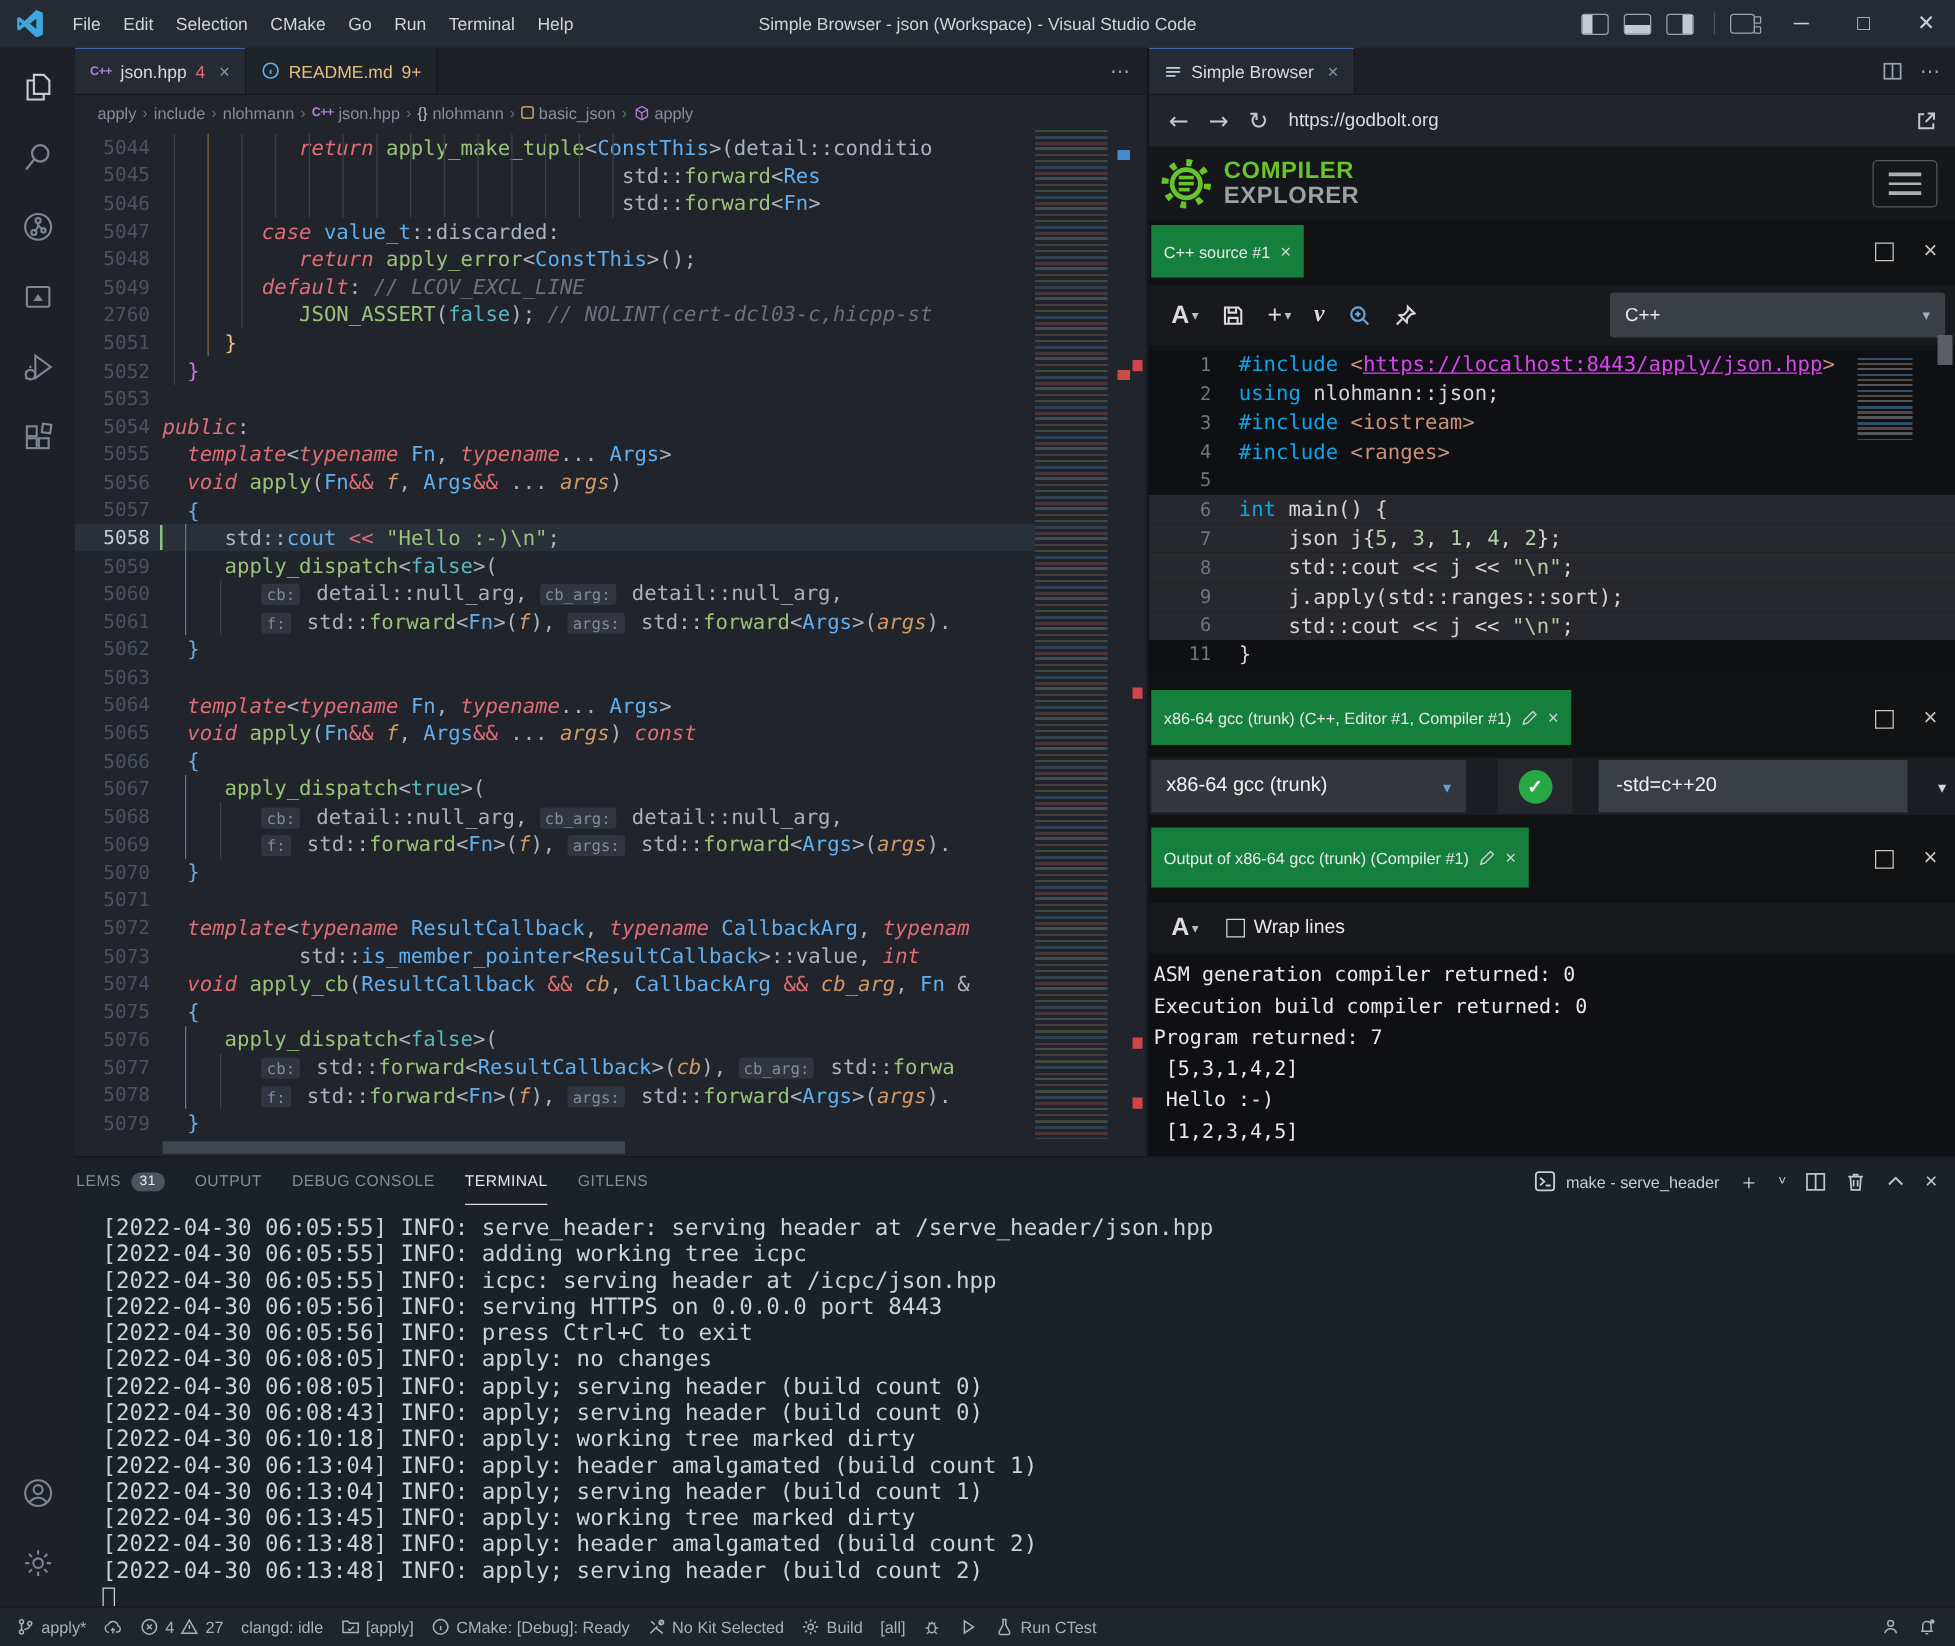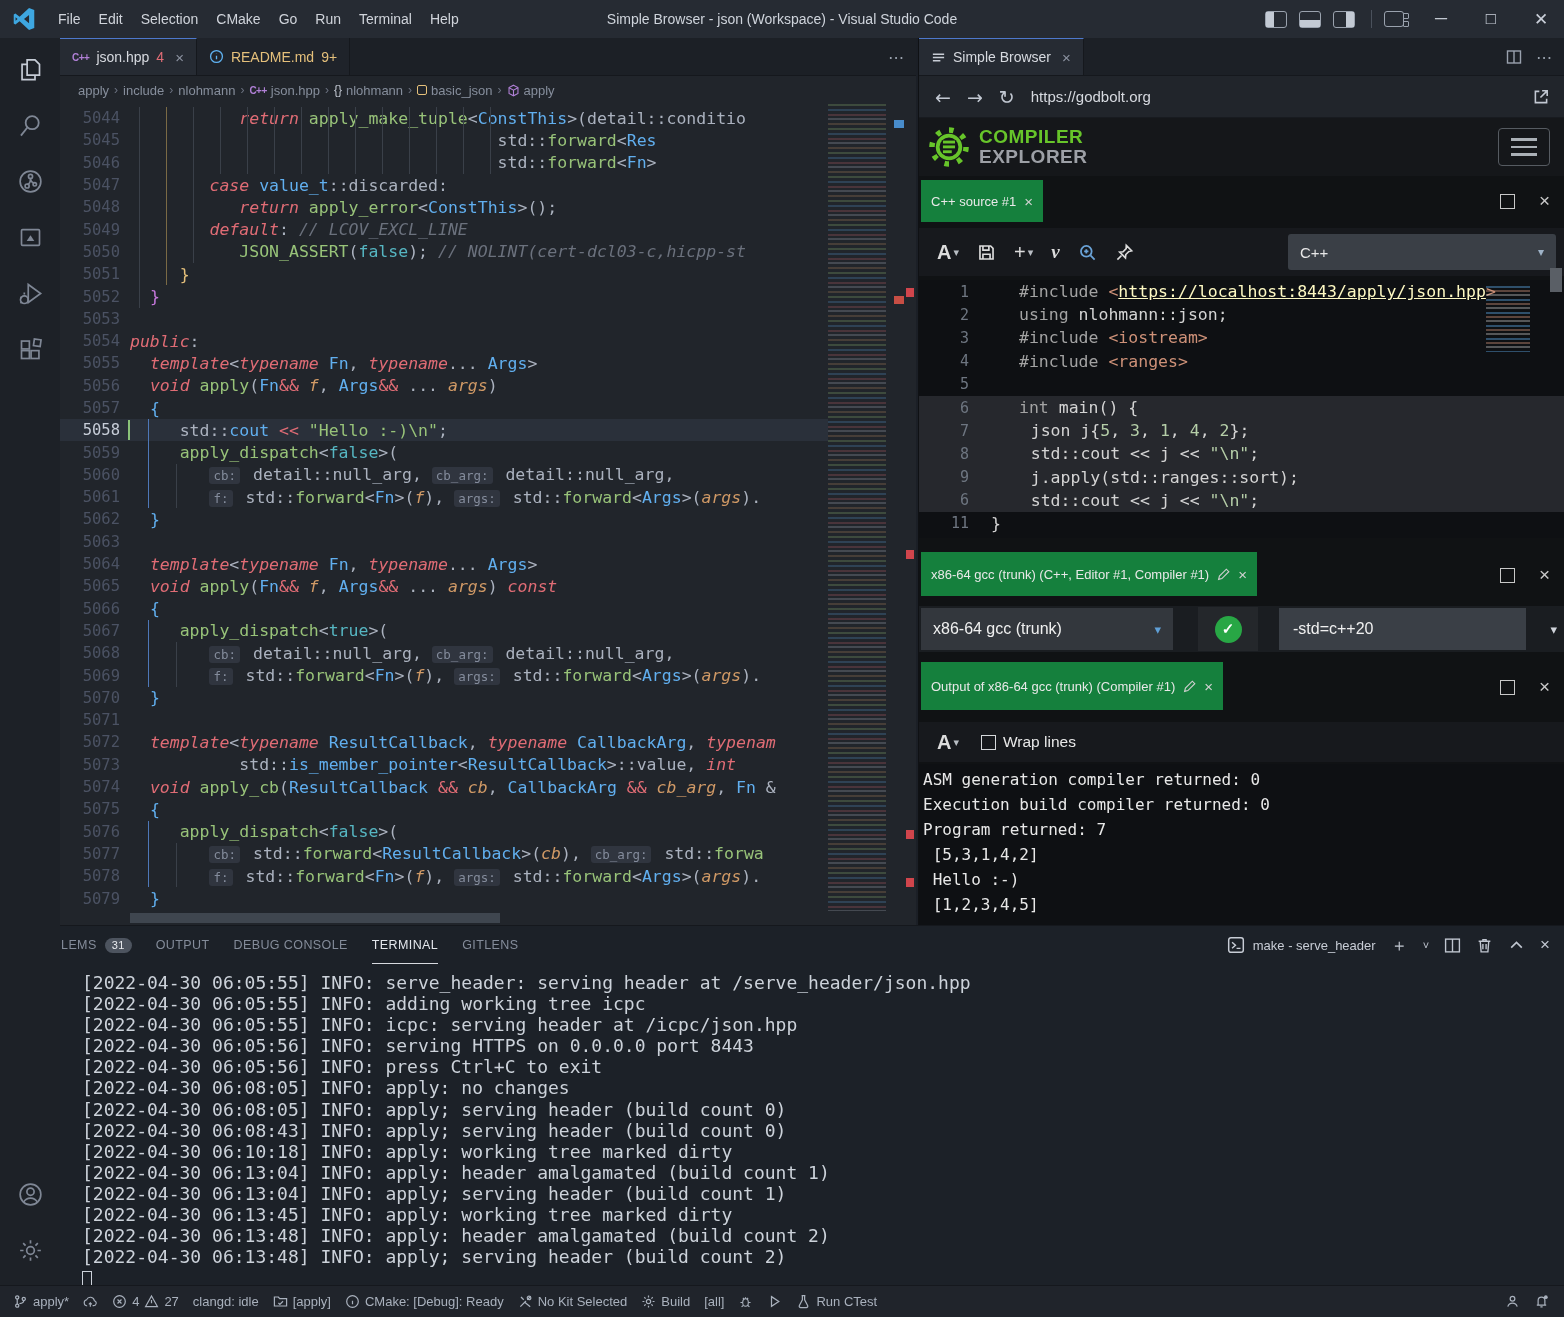--- a/index.html
+++ b/index.html
@@ -105,22 +105,22 @@
   .ce-tool .drop { font-size:11px; color:#b9bec4; margin-left:2px; }
   .ce-tool svg { width:19px; height:19px; }
   .ce-lang { position:absolute; right:8px; top:6px; width:268px; height:36px; background:#3a3f46; border-radius:3px; color:#e8e8e8; font-size:15px; display:flex; align-items:center; padding:0 12px; }
   .ce-lang .drop { margin-left:auto; color:#9fb3c8; font-size:12px; }
 
   .ce-code { position:absolute; left:0; right:0; background:#0e1013; font-family:"DejaVu Sans Mono",monospace; font-size:16.5px; }
   .ce-line { display:flex; height:23.2px; align-items:center; white-space:pre; }
   .ce-line .gut { flex:0 0 50px; text-align:right; color:#6e7681; font-size:15px; }
   .ce-line .cnt { padding-left:22px; }
   .ce-line.hl { background:#26282d; }
-  .ck { color:#a3a3a3;margin-left:28px; } .cp { color:#d4d4d4; } .cs { color:#ce9178; }
-  .cl { color:#fef9c3; text-decoration:underline; } .cn { color:#b5cea8; }
+  .ck { color:#0ea5e9; } .cp { color:#d4d4d4; } .cs { color:#ce9178; }
+  .cl { color:#d946ef; text-decoration:underline; } .cn { color:#b5cea8; }
   .ce-minimap { position:absolute; width:62px; height:66px; opacity:.9;
     background:repeating-linear-gradient(180deg, rgba(86,156,214,.5) 0 2px, transparent 2px 4px, rgba(206,145,120,.45) 4px 6px, transparent 6px 8px, rgba(212,212,212,.4) 8px 10px, transparent 10px 13px);
     background-size:44px 100%; background-repeat:repeat-y; }
   .ce-vscroll { position:absolute; width:12px; height:24px; background:#5a5f66; }
 
   .ce-comp-row { position:absolute; left:0; right:0; background:#1a1d21; display:flex; align-items:center;gap:17px; }
   .ce-select { width:252px; height:42px; background:#33373d; color:#f0f0f0; font-size:16px; display:flex; align-items:center; padding:0 12px; margin-left:2px; }
   .ce-select .drop { margin-left:auto; color:#5f9fd6; font-size:13px; }
   .ce-check { width:60px; height:44px; background:#24272b; display:flex; align-items:center; justify-content:center; margin-left:8px; }
   .ce-check .ball { width:27px; height:27px; border-radius:50%; background:#28a745; color:#fff; font-size:15px; font-weight:bold; display:flex; align-items:center; justify-content:center; }
@@ -307,21 +307,21 @@
         </span>
       </div>
     <div class="editor">
       <div class="code-lines" id="code-lines">
           <div class="code-line"><span class="gut">5044</span><span class="cnt"><span class="sp">           </span><span class="sk">return </span><span class="sf">apply_make_tuple</span><span class="sp">&lt;</span><span class="st">ConstThis</span><span class="sp">&gt;(</span><span class="sp">detail::conditio</span></span></div>
           <div class="code-line"><span class="gut">5045</span><span class="cnt"><span class="sp">                                     std::</span><span class="sf">forward</span><span class="sp">&lt;</span><span class="st">Res</span></span></div>
           <div class="code-line"><span class="gut">5046</span><span class="cnt"><span class="sp">                                     std::</span><span class="sf">forward</span><span class="sp">&lt;</span><span class="st">Fn</span><span class="sp">&gt;</span></span></div>
           <div class="code-line"><span class="gut">5047</span><span class="cnt"><span class="sp">        </span><span class="sk">case </span><span class="st">value_t</span><span class="sp">::discarded:</span></span></div>
           <div class="code-line"><span class="gut">5048</span><span class="cnt"><span class="sp">           </span><span class="sk">return </span><span class="sf">apply_error</span><span class="sp">&lt;</span><span class="st">ConstThis</span><span class="sp">&gt;();</span></span></div>
           <div class="code-line"><span class="gut">5049</span><span class="cnt"><span class="sp">        </span><span class="sk">default</span><span class="sp">: </span><span class="sc">// LCOV_EXCL_LINE</span></span></div>
-          <div class="code-line"><span class="gut">5050</span><span class="cnt"><span class="sp">           </span><span class="sf">JSON_ASSERT</span><span class="sp">(</span><span class="sn">false</span><span class="sp">); </span><span class="sc">// NOLINT(cert-dcl03-c,hicpp-st</span></span></div>
+          <div class="code-line"><span class="gut">2760</span><span class="cnt"><span class="sp">           </span><span class="sf">JSON_ASSERT</span><span class="sp">(</span><span class="sn">false</span><span class="sp">); </span><span class="sc">// NOLINT(cert-dcl03-c,hicpp-st</span></span></div>
           <div class="code-line"><span class="gut">5051</span><span class="cnt"><span class="sp">     </span><span class="sb1">}</span></span></div>
           <div class="code-line"><span class="gut">5052</span><span class="cnt"><span class="sp">  </span><span class="sb2">}</span></span></div>
           <div class="code-line"><span class="gut">5053</span><span class="cnt"></span></div>
           <div class="code-line"><span class="gut">5054</span><span class="cnt"><span class="sk">public</span><span class="sp">:</span></span></div>
           <div class="code-line"><span class="gut">5055</span><span class="cnt"><span class="sp">  </span><span class="sk">template</span><span class="sp">&lt;</span><span class="sk">typename </span><span class="st">Fn</span><span class="sp">, </span><span class="sk">typename</span><span class="sp">... </span><span class="st">Args</span><span class="sp">&gt;</span></span></div>
           <div class="code-line"><span class="gut">5056</span><span class="cnt"><span class="sp">  </span><span class="sk">void </span><span class="sf">apply</span><span class="sp">(</span><span class="st">Fn</span><span class="so">&amp;&amp;</span><span class="sp"> </span><span class="sa">f</span><span class="sp">, </span><span class="st">Args</span><span class="so">&amp;&amp;</span><span class="sp"> ... </span><span class="sa">args</span><span class="sp">)</span></span></div>
           <div class="code-line"><span class="gut">5057</span><span class="cnt"><span class="sp">  </span><span class="sb3">{</span></span></div>
           <div class="code-line current"><span class="gut">5058</span><span class="cnt"><span class="sp">     std::</span><span class="st">cout</span><span class="sp"> </span><span class="so">&lt;&lt;</span><span class="sp"> </span><span class="ss">"Hello :-)\n"</span><span class="sp">;</span></span><div class="caret"></div></div>
           <div class="code-line"><span class="gut">5059</span><span class="cnt"><span class="sp">     </span><span class="sf">apply_dispatch</span><span class="sp">&lt;</span><span class="sn">false</span><span class="sp">&gt;(</span></span></div>
           <div class="code-line"><span class="gut">5060</span><span class="cnt"><span class="sp">        </span><span class="chip">cb:</span><span class="sp"> detail::null_arg, </span><span class="chip">cb_arg:</span><span class="sp"> detail::null_arg,</span></span></div>

